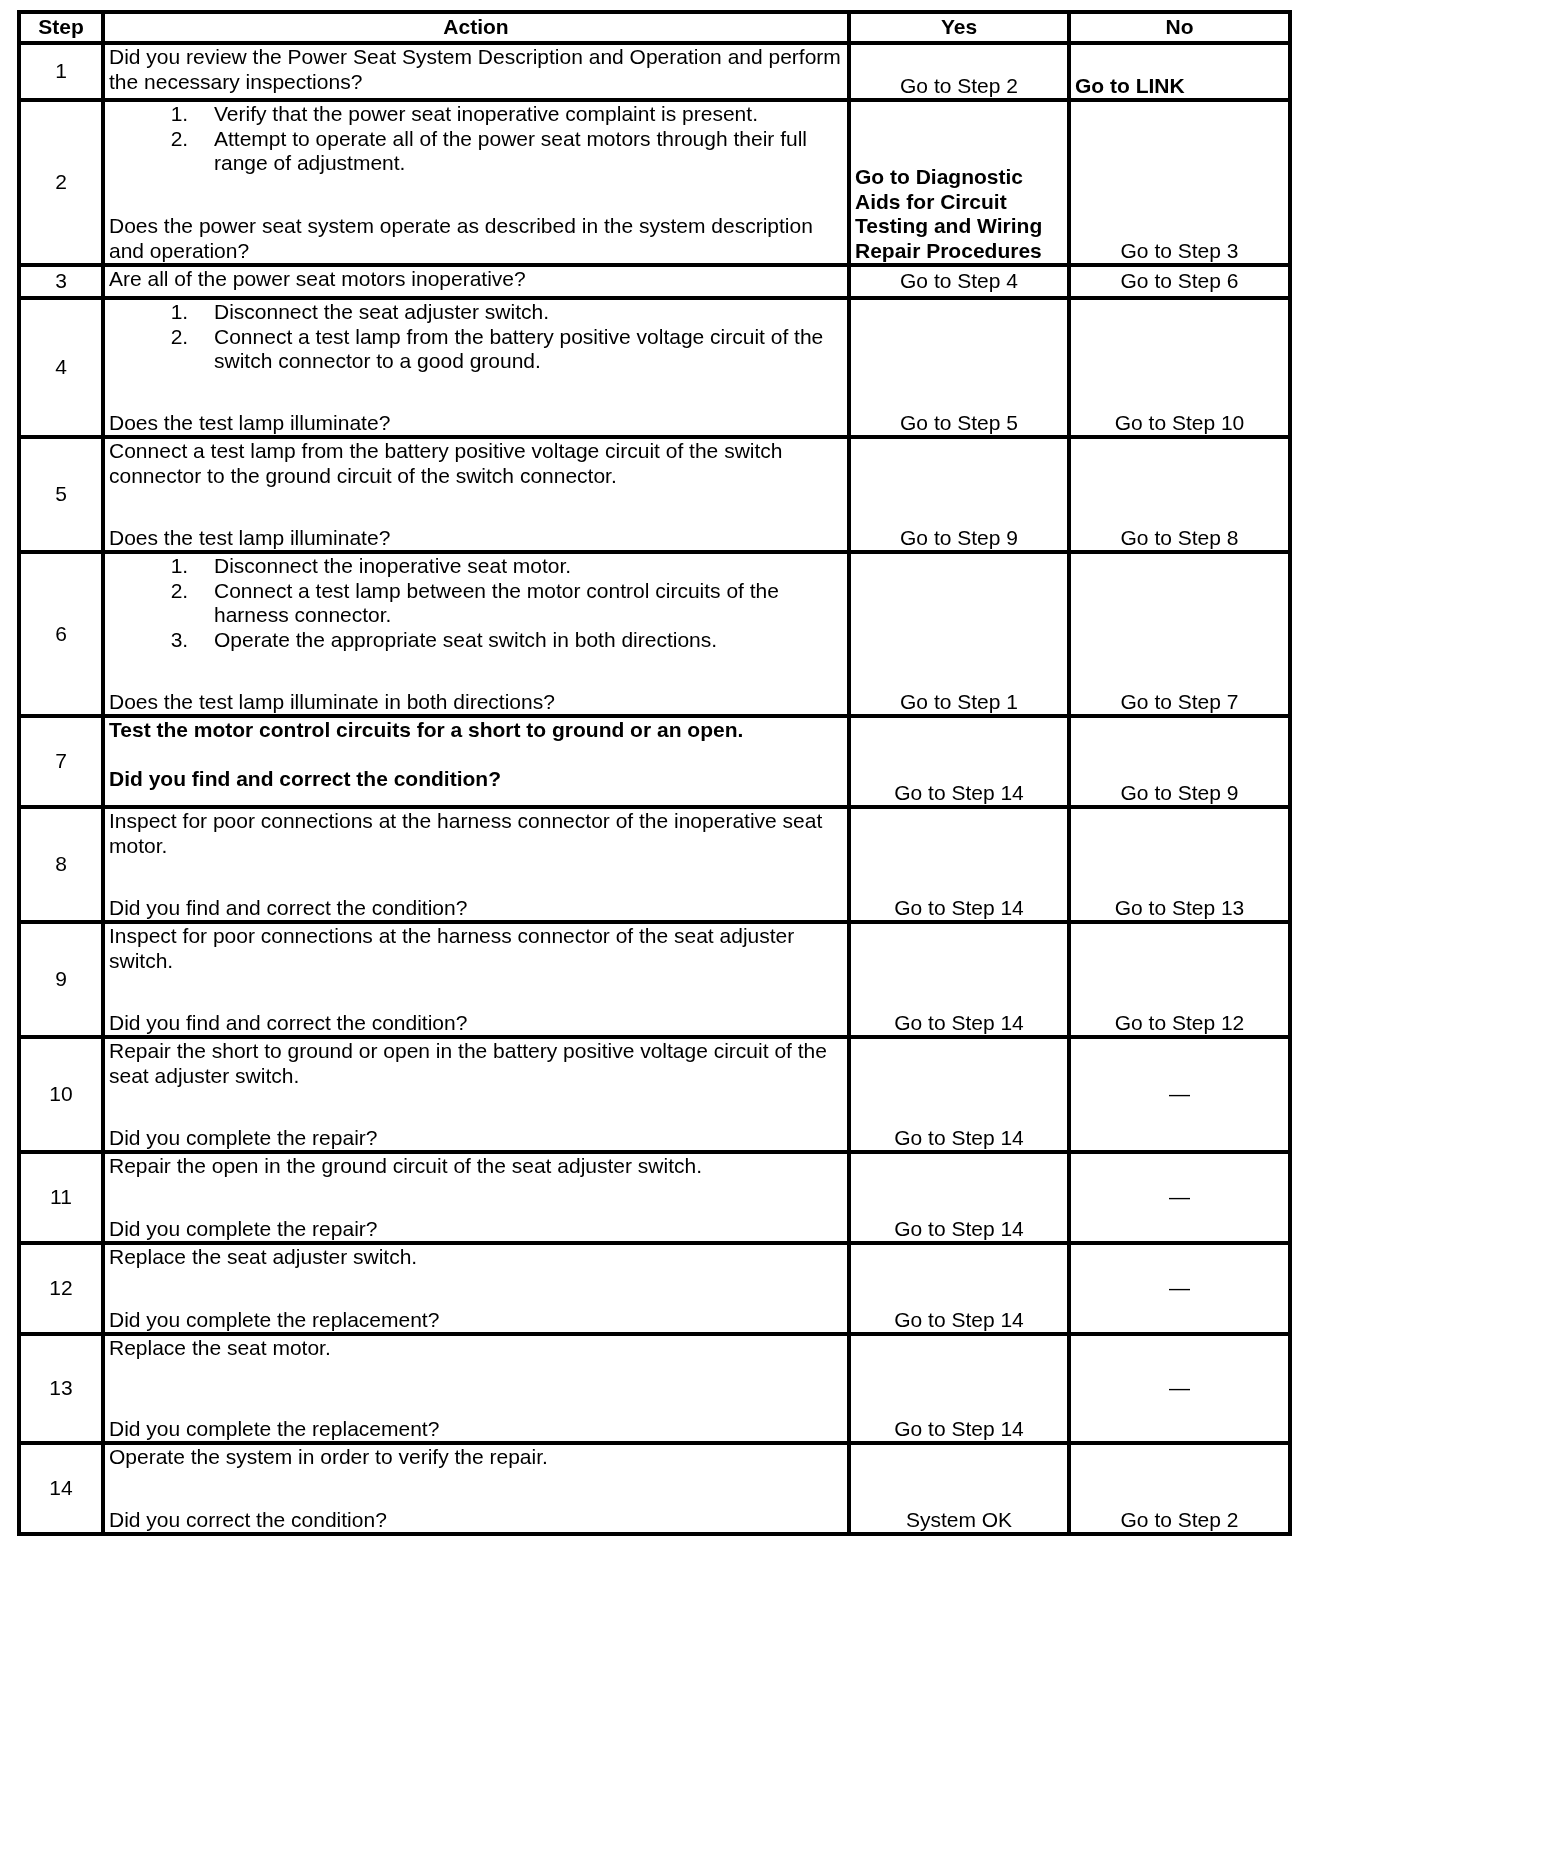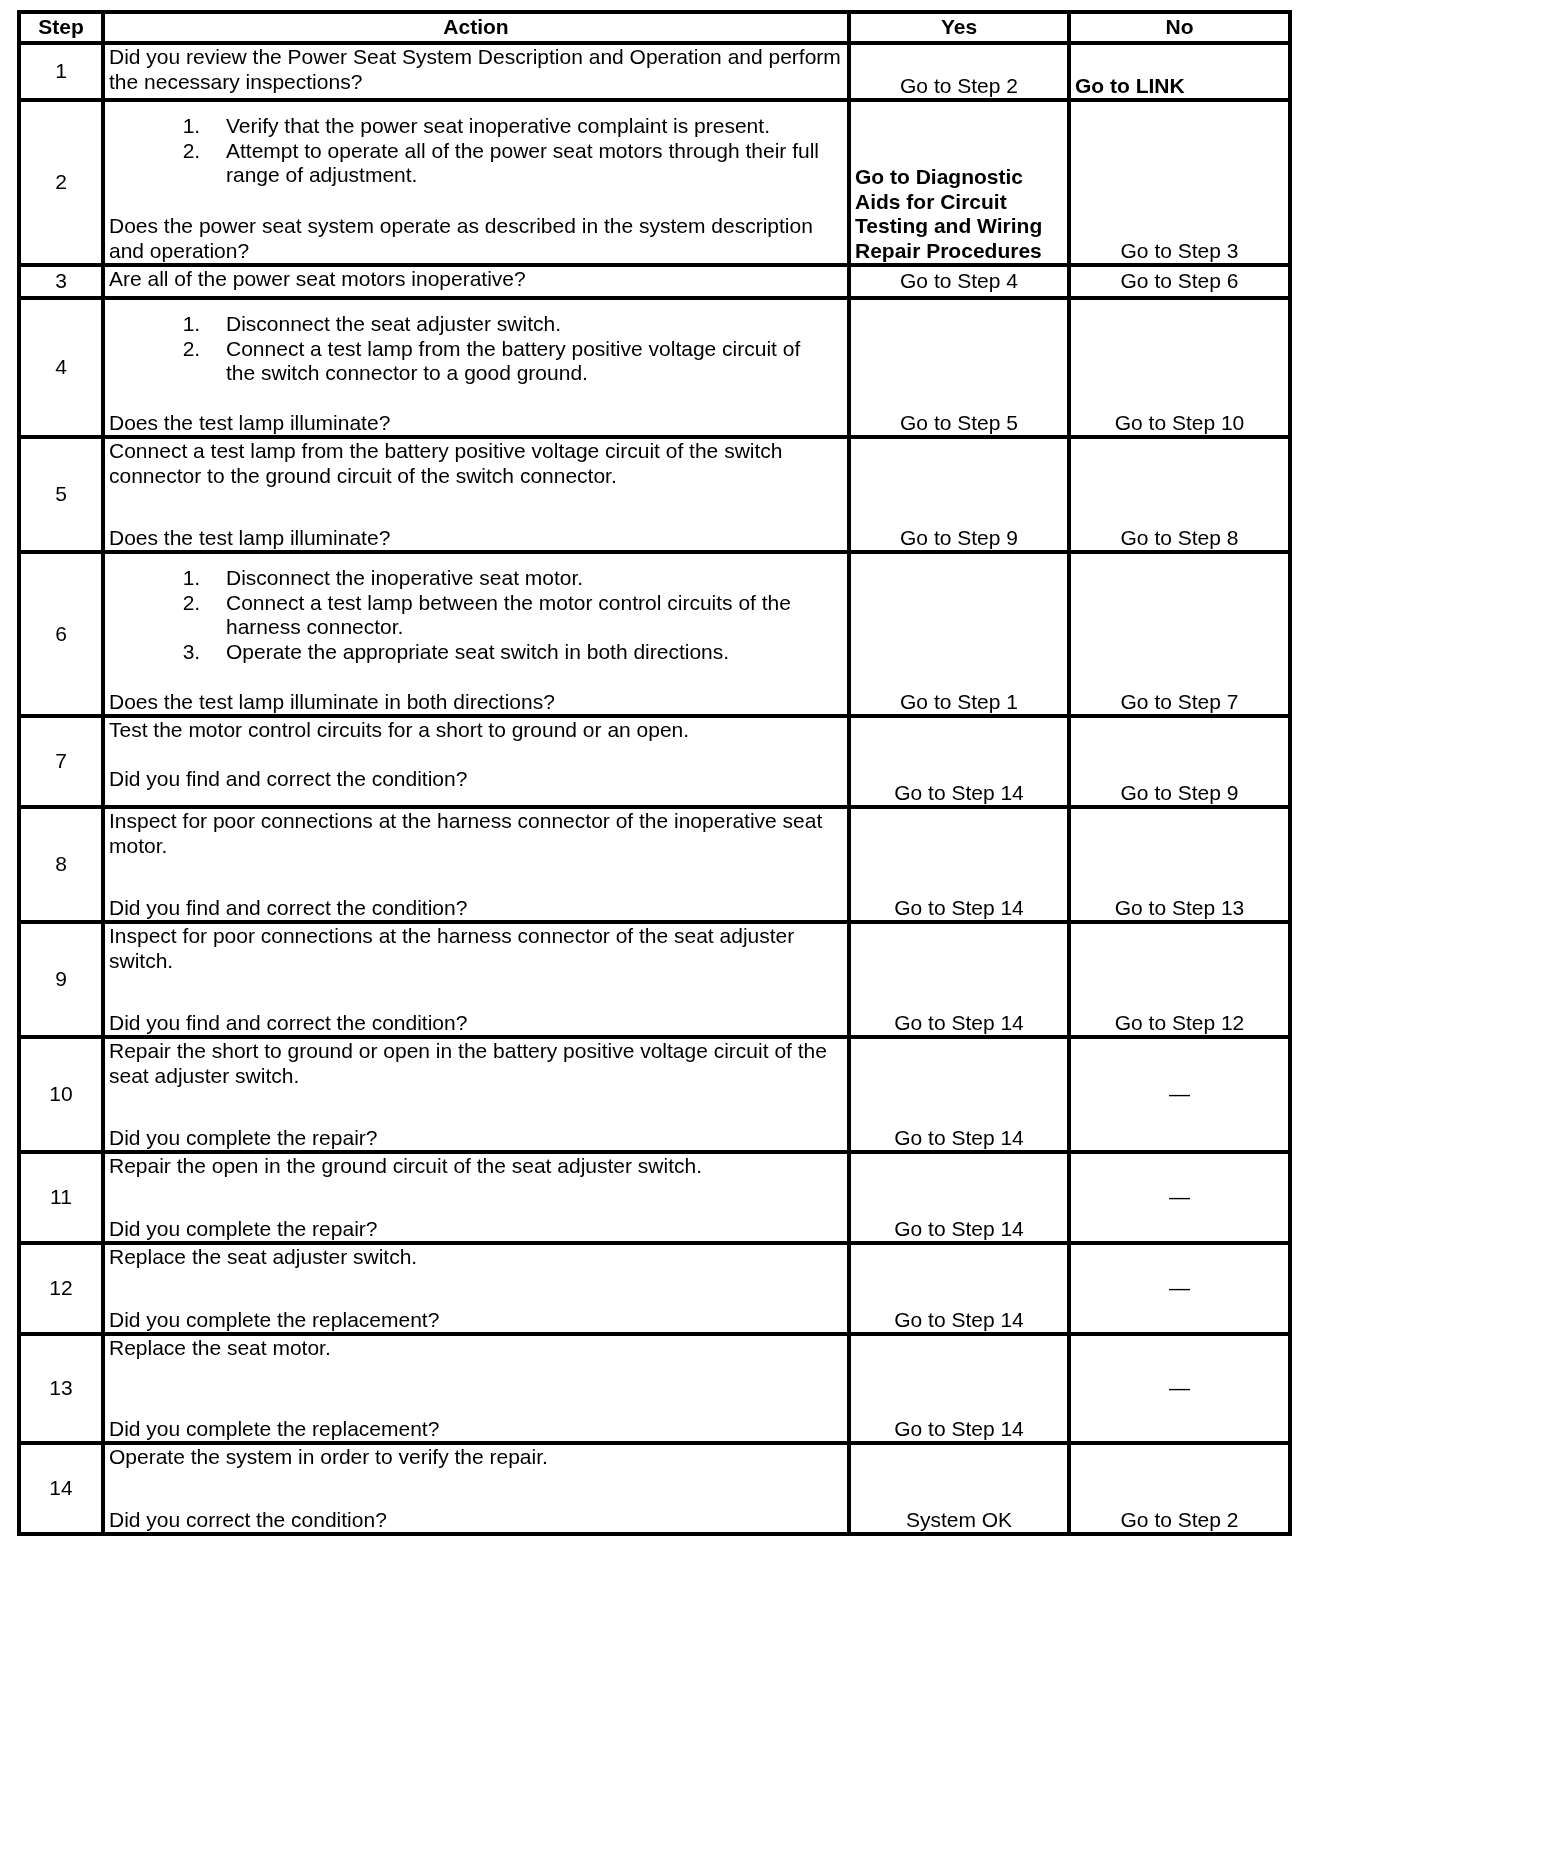--- a/index.html
+++ b/index.html
@@ -5,21 +5,21 @@
   html, body { margin:0; padding:0; background:#ffffff; }
   body { width:1568px; height:1852px; position:relative; font-family:"Liberation Sans", sans-serif; color:#000; }
   table { position:absolute; left:17px; top:10px; border-collapse:collapse; width:1271px; table-layout:fixed; font-size:21px; line-height:24.5px; }
   td, th { border:4px solid #000; padding:0 4px; vertical-align:bottom; }
   th { font-weight:bold; height:27px; text-align:center; vertical-align:middle; }
   td.step { text-align:center; vertical-align:middle; }
   td.yes, td.no { text-align:center; }
   td.left { text-align:left;font-weight:bold; }
   td.def { text-align:left; vertical-align:middle; height:28px; }
   .cell-wrap { display:flex; flex-direction:column; justify-content:space-between; height:100%; }
-  ol { margin:12px; padding-left:85px; }
+  ol { margin:0; padding-left:85px; }
   ol li { padding-left:20px; }
   .q { margin-top:0; }
 </style>
 </head>
 <body>
 
 <table>
   <colgroup>
     <col style="width:84px">
     <col style="width:746px">
@@ -117,21 +117,21 @@
             </div>
             <div class="q">Does the test lamp illuminate in both directions?</div>
           </div>
         </td>
         <td class="yes">Go to Step 1</td>
         <td class="no">Go to Step 7</td>
       </tr>
       <tr style="height: 91px;">
         <td class="step">7</td>
         <td style="vertical-align: top;">
-          <div class="cell-wrap" style="height: 73px;">
+          <div class="cell-wrap" style="height: 73px; font-weight: bold;">
             <div>
               <div>Test the motor control circuits for a short to ground or an open.</div>
             </div>
             <div class="q">Did you find and correct the condition?</div>
           </div>
         </td>
         <td class="yes">Go to Step 14</td>
         <td class="no">Go to Step 9</td>
       </tr>
       <tr style="height: 115px;">

